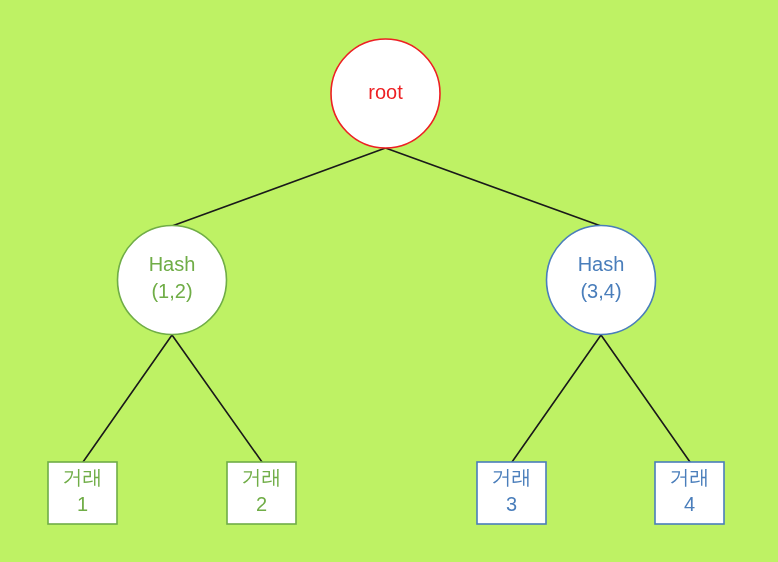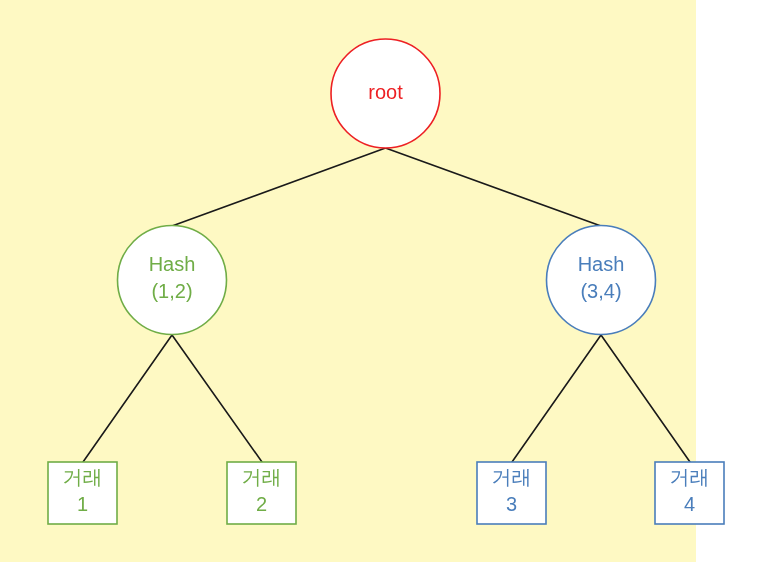--- a/index.html
+++ b/index.html
@@ -9,24 +9,23 @@
     background: #ffffff;
   }
   body {
     width: 778px;
     height: 562px;
     overflow: hidden;
     font-family: "Liberation Sans", "DejaVu Sans", sans-serif;
   }
   #diagram-root {
     position: relative;
-    width: 668px;
+    width: 778px;
     height: 562px;
-    background: #fef9c3;
-    padding-left: 28px;
+    background: #bef264;
   }
   svg.tree-canvas {
     position: absolute;
     top: 0;
     left: 0;
     width: 778px;
     height: 562px;
     display: block;
   }
   .node-text {

